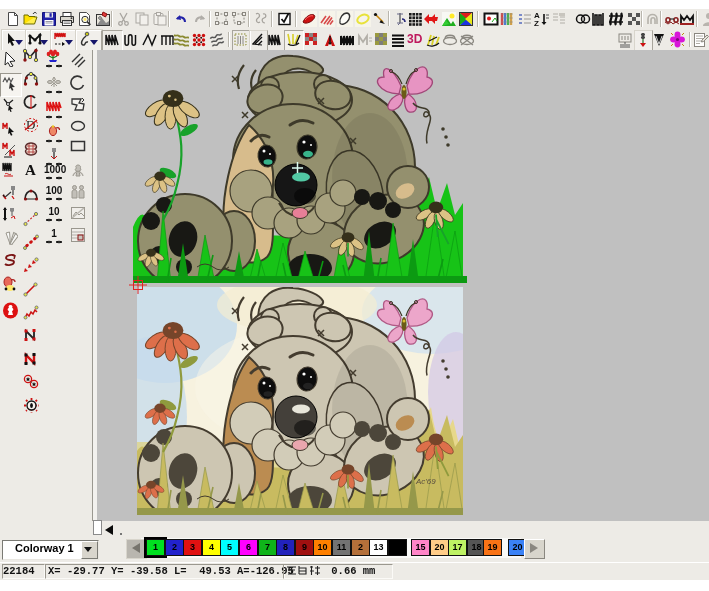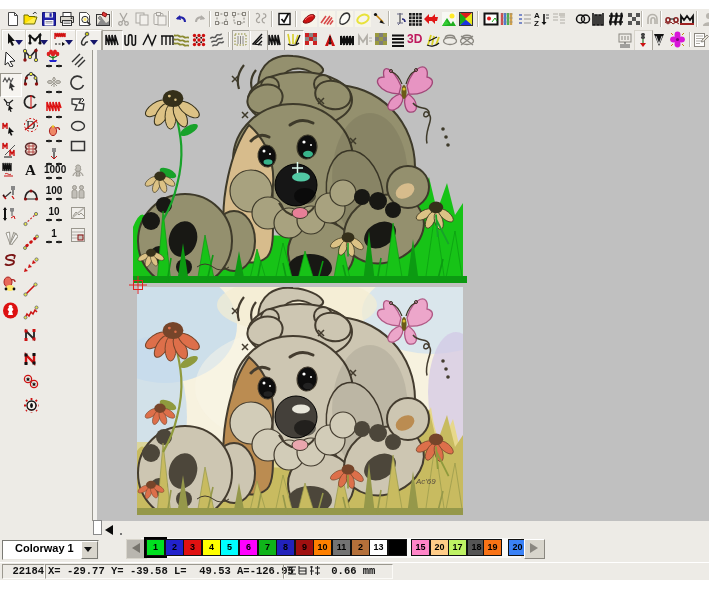--- a/index.html
+++ b/index.html
@@ -1033,21 +1033,21 @@
 <div class="sw" style="left:265px;background:#ff85c8">15</div>
 <div class="sw" style="left:284px;background:#ffcc88">20</div>
 <div class="sw" style="left:302px;background:#bef264">17</div>
 <div class="sw" style="left:321px;background:#555555">18</div>
 <div class="sw" style="left:337px;background:#f97316">19</div>
 <div class="sw" style="left:362px;background:#3b82f6">20</div>
 </div>
 <div class="a" style="left:524px;top:539px;width:19px;height:18px;background:#d8d5cc;border:1px solid #fff;border-right-color:#8a8780;border-bottom-color:#8a8780"></div>
 <div class="a" style="left:530px;top:543px;width:0;height:0;border-left:8px solid #8a8780;border-top:5px solid transparent;border-bottom:5px solid transparent"></div>
 <div id="status"></div>
-<div class="pan" style="left:2px;width:41px;text-align:right">22184</div>
+<div class="pan" style="left:2px;width:41px;text-align:left">22184</div>
 <div class="pan" style="left:45px;width:236px;padding-left:2px">X= -29.77 Y= -39.58 L=  49.53 A=-126.95</div>
 <div class="pan" style="left:283px;width:108px"></div>
 <svg class="a" style="left:286px;top:565px" width="34" height="11" viewBox="0 0 34 11">
     <g stroke="#222" stroke-width="1.1" fill="none">
       <path d="M1,2 h9 M5.5,2 v7 M2,5 h7 M2,9 h8"></path>
       <path d="M13,1 v8 M13,3 h7 v6 h-7 M13,6 h7 M16,9 h4"></path>
       <path d="M24,2 l3,0 M25.5,1 v9 M24,6 h4 M29,3 h5 M31.5,1 v9 M29,8 h5"></path>
     </g>
   </svg>
 <div class="a" style="left:325px;top:565px;font:bold 10.5px 'Liberation Mono';color:#111;white-space:pre"> 0.66 mm</div>

